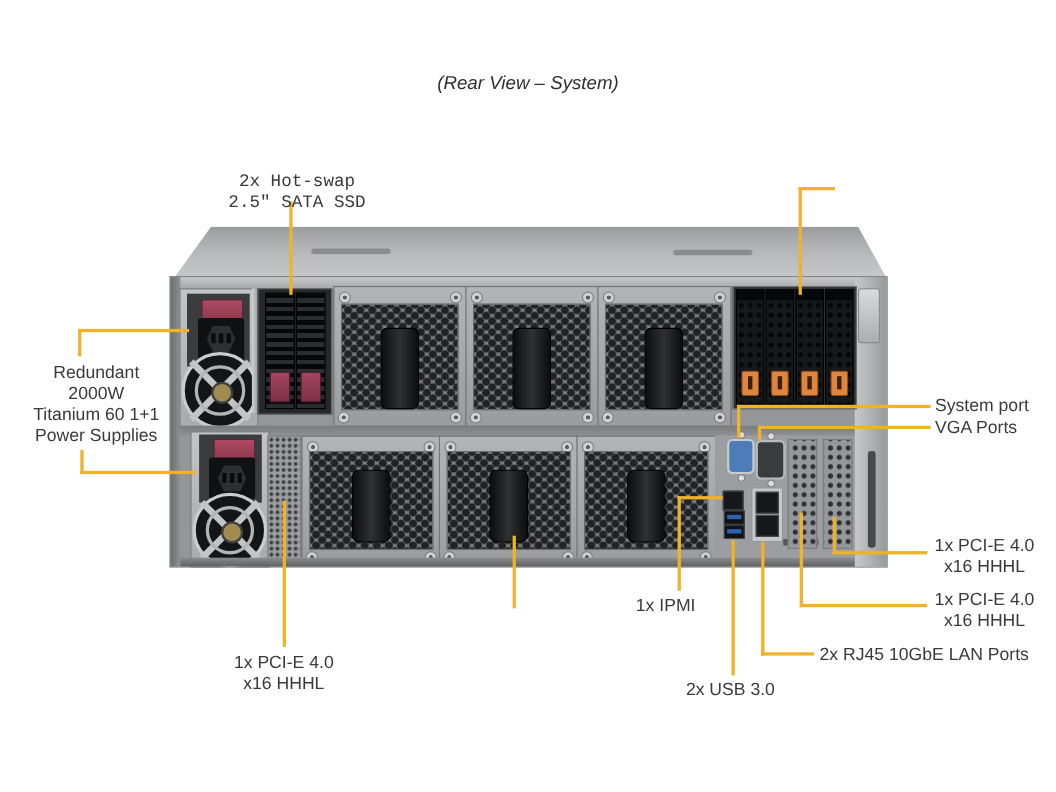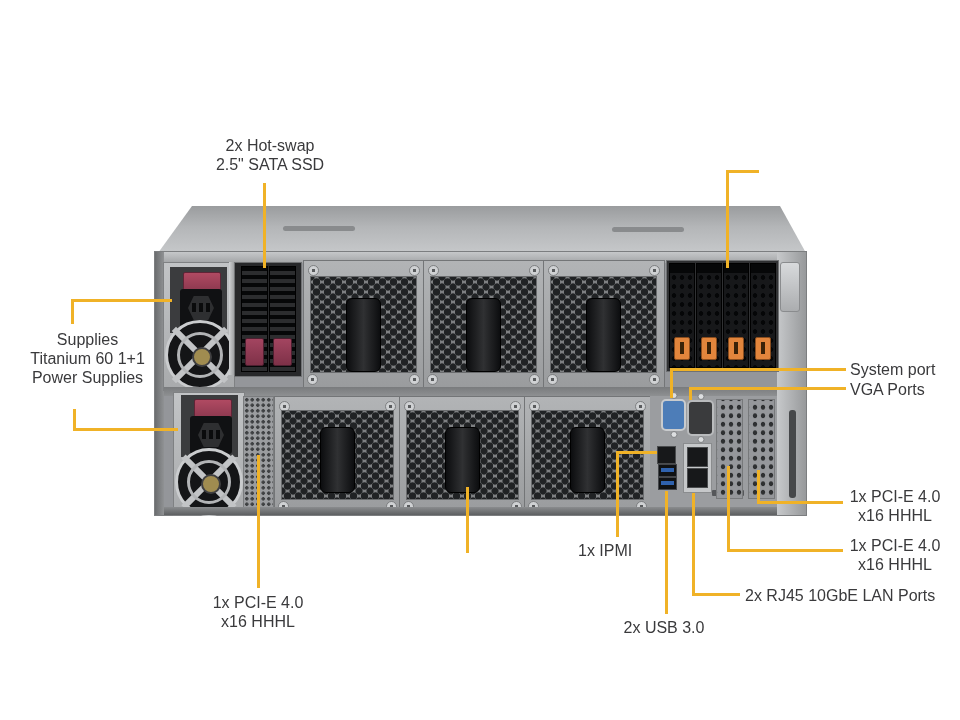--- a/index.html
+++ b/index.html
@@ -113,20 +113,21 @@
   
   .ln{position:absolute;background:var(--gold);z-index:5;}
   .lbl{position:absolute;z-index:6;font-size:16px;line-height:19px;color:var(--txt);}
   .lbl.center{text-align:center;}
 </style>
 </head>
 <body>
 
 <div class="stage">
 
+  <div class="title">(Rear View – System)</div>
 
   <div class="lid"></div>
   <div class="lid-slot" style="left:283px;top:226px;width:72px;"></div>
   <div class="lid-slot" style="left:612px;top:227px;width:72px;"></div>
   <div class="body-bg"></div>
   <div class="left-edge"></div>
   <div class="rail-top"></div>
   <div class="right-rail"></div>
   <div class="rail-tab"></div>
   <div class="rail-slot"></div>
@@ -240,28 +241,29 @@
   <div class="ln" style="left:727px;top:466px;width:3px;height:86px;"></div>
   <div class="ln" style="left:727px;top:549px;width:116px;height:3px;"></div>
   <div class="ln" style="left:616px;top:451px;width:41px;height:3px;"></div>
   <div class="ln" style="left:616px;top:451px;width:3px;height:86px;"></div>
   <div class="ln" style="left:665px;top:491px;width:3px;height:123px;"></div>
   <div class="ln" style="left:692px;top:493px;width:3px;height:103px;"></div>
   <div class="ln" style="left:692px;top:593px;width:48px;height:3px;"></div>
   <div class="ln" style="left:466px;top:487px;width:3px;height:66px;"></div>
   <div class="ln" style="left:257px;top:455px;width:3px;height:133px;"></div>
 
-  <div class="lbl center" style="left:185px;top:136px;width:170px;">
+  <div class="lbl center" style="left:185px;top:156px;width:170px;font-family:Liberation Mono, monospace;">
     <div>2x Hot-swap</div>
     <div>2.5" SATA SSD</div>
   </div>
   <div class="lbl center" style="left:747px;top:143px;width:172px;">
   </div>
   <div class="lbl center" style="left:10px;top:330px;width:155px;">
-    <div>Supplies</div>
+    <div>Redundant</div>
+    <div>2000W</div>
     <div>Titanium 60 1+1</div>
     <div>Power Supplies</div>
   </div>
   <div class="lbl" style="left:850px;top:360px;">System port</div>
   <div class="lbl" style="left:850px;top:380px;">VGA Ports</div>
   <div class="lbl center" style="left:846px;top:487px;width:98px;">
     <div>1x PCI-E 4.0</div>
     <div>x16 HHHL</div>
   </div>
   <div class="lbl center" style="left:846px;top:536px;width:98px;">

